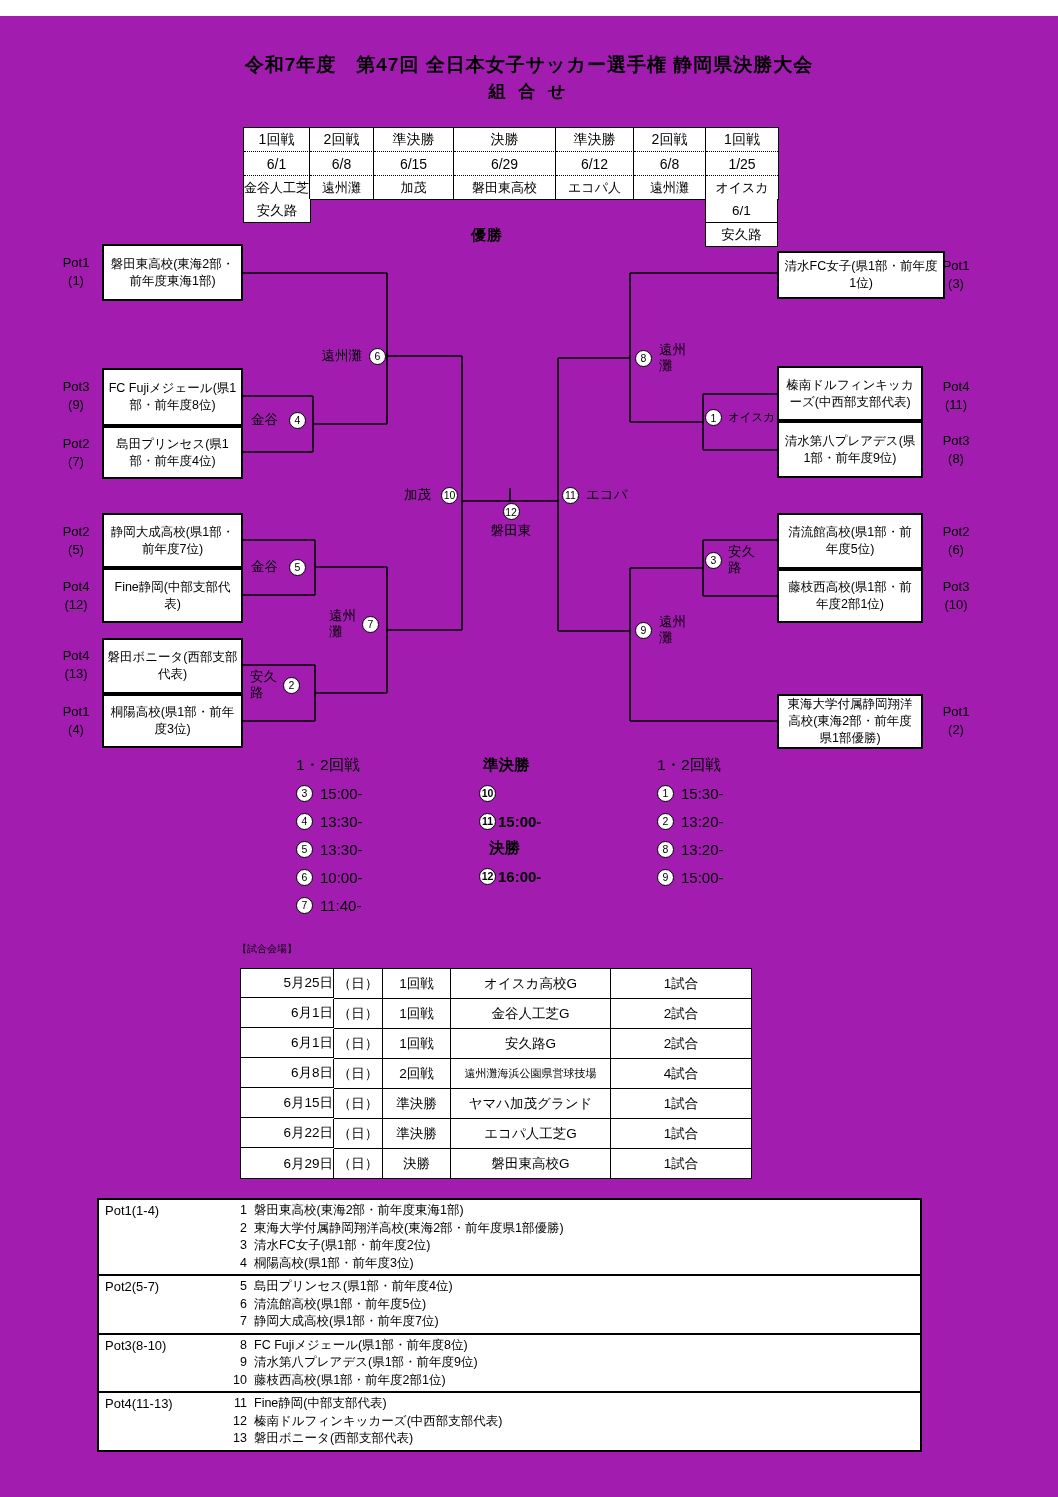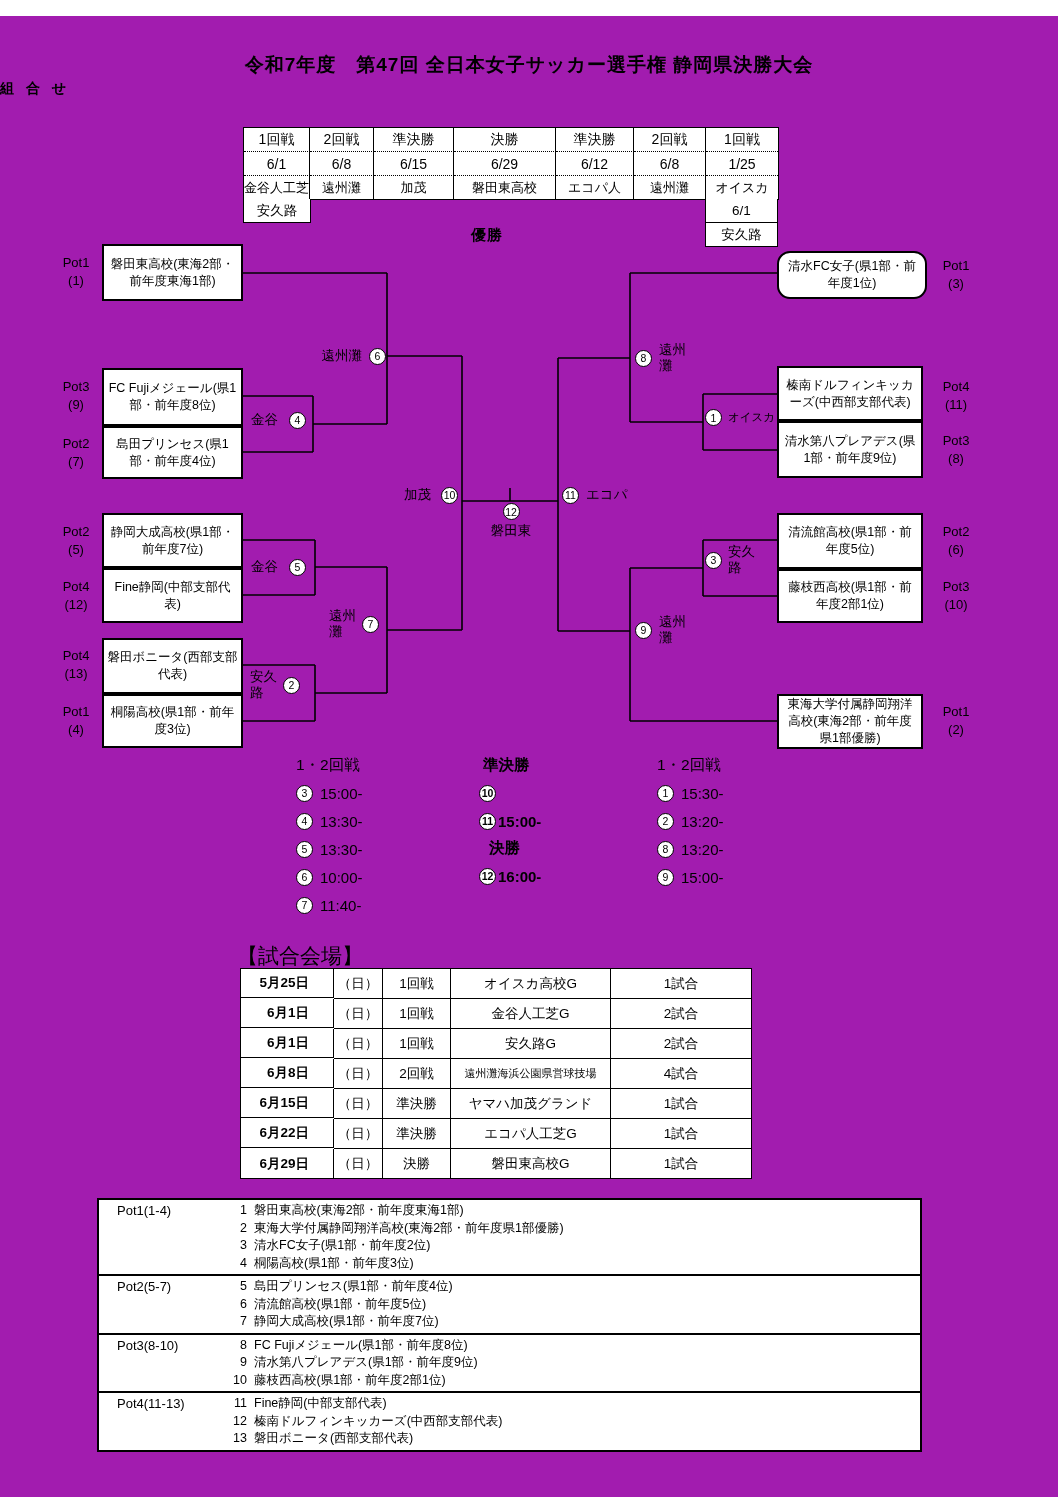--- a/index.html
+++ b/index.html
@@ -2,22 +2,22 @@
 <html lang="ja"><head>
 <meta charset="utf-8">
 <style>
   html,body{margin:0;padding:0;background:#fff;}
   body{font-family:"Liberation Sans","DejaVu Sans",sans-serif;color:#000;}
   #page{position:relative;width:1058px;height:1497px;margin:16px auto;background:#a21caf;overflow:hidden;}
 
   
   .title1{position:absolute;top:36px;left:0;width:100%;text-align:center;
           font-size:19px;font-weight:bold;letter-spacing:1px;}
-  .title2{position:absolute;top:64px;left:0;width:100%;
-          font-size:14px;font-weight:bold;letter-spacing:4px;}
+  .title2{position:absolute;top:64px;left:0;width:100%;text-align:center;
+          font-size:17px;font-weight:bold;letter-spacing:4px;}
 
   
   .rt{position:absolute;left:243px;top:111px;display:grid;
       grid-template-columns:66px 64px 80px 102px 78px 72px 72px;
       border:1.5px solid #000;background:#fff;}
   .rt-c{height:23px;display:flex;align-items:center;justify-content:center;
         border-right:1.5px solid #000;border-bottom:1px dotted #000;font-size:14px;white-space:nowrap;}
   .rt-c.lastcol{border-right:none;}
   .rt-c.lastrow{border-bottom:none;}
   .rt-c.vsm{font-size:12px;}
@@ -46,36 +46,36 @@
   .mfinal .circ{margin-bottom:2px;}
 
   
   .sc{position:absolute;font-size:15px;}
   .sc .h{height:27px;font-size:15.5px;display:flex;align-items:center;}
   .sc .h.b{font-weight:bold;}
   .sc .e{display:flex;align-items:center;gap:7px;height:28px;}
   .sc .e.b{font-weight:bold;gap:2px;}
 
   
-  .vheading{position:absolute;left:237px;top:926px;font-size:21px;}
+  .vheading{position:absolute;left:237px;top:926px;font-size:10px;}
   .vt{position:absolute;left:240px;top:952px;display:grid;
       grid-template-columns:93px 49px 68px 160px 140px;border:1.5px solid #000;background:#fff;}
   .vt-c{height:29px;display:flex;align-items:center;justify-content:center;
         border-right:1.5px solid #000;border-bottom:1.5px solid #000;font-size:13.5px;white-space:nowrap;}
-  .vt-c.date{justify-content:flex-end;padding-right:24px;box-sizing:border-box;font-weight:bold;}
+  .vt-c.date{justify-content:flex-end;padding-right:0;box-sizing:border-box;}
   .vt-c.sm{font-size:11px;}
   .vt-c.lastcol{border-right:none;}
   .vt-c.lastrow{border-bottom:none;}
 
   
   .pt{position:absolute;left:97px;top:1182px;width:825px;border:2px solid #000;
       box-sizing:border-box;background:#fff;}
   .pt-g{position:relative;border-bottom:2px solid #000;padding:2px 0;}
   .pt-g.last{border-bottom:none;border-radius:16px;}
-  .pt-lab{position:absolute;left:18px;top:3px;font-size:13px;}
+  .pt-lab{position:absolute;left:6px;top:3px;font-size:13px;}
   .pt-e{display:flex;margin-left:128px;line-height:17.5px;font-size:12.5px;}
   .pt-num{width:20px;text-align:right;margin-right:7px;flex:none;}
 
   .page-edge{position:absolute;left:0;right:0;bottom:0;height:5px;background:#e9e9e9;}
 </style>
 </head>
 <body>
 
 <div id="page">
 
@@ -122,21 +122,21 @@
   </svg>
 
   <div class="tbox" style="left:102px;top:228px;width:141px;height:57px;">磐田東高校(東海2部・前年度東海1部)</div>
   <div class="tbox" style="left:102px;top:352px;width:141px;height:58px;">FC Fujiメジェール(県1部・前年度8位)</div>
   <div class="tbox" style="left:102px;top:410px;width:141px;height:53px;">島田プリンセス(県1部・前年度4位)</div>
   <div class="tbox" style="left:102px;top:497px;width:141px;height:55px;">静岡大成高校(県1部・前年度7位)</div>
   <div class="tbox" style="left:102px;top:552px;width:141px;height:55px;">Fine静岡(中部支部代表)</div>
   <div class="tbox" style="left:102px;top:622px;width:141px;height:56px;">磐田ボニータ(西部支部代表)</div>
   <div class="tbox" style="left:102px;top:678px;width:141px;height:54px;">桐陽高校(県1部・前年度3位)</div>
 
-  <div class="tbox" style="left:777px;top:235px;width:150px;height:48px;border-radius:13px;">清水FC女子(県1部・前年度1位)</div>
+  <div class="tbox" style="left:777px;top:235px;width:168px;height:48px;">清水FC女子(県1部・前年度1位)</div>
   <div class="tbox" style="left:777px;top:350px;width:146px;height:55px;">榛南ドルフィンキッカーズ(中西部支部代表)</div>
   <div class="tbox" style="left:777px;top:405px;width:146px;height:57px;">清水第八プレアデス(県1部・前年度9位)</div>
   <div class="tbox" style="left:777px;top:497px;width:146px;height:56px;">清流館高校(県1部・前年度5位)</div>
   <div class="tbox" style="left:777px;top:553px;width:146px;height:54px;">藤枝西高校(県1部・前年度2部1位)</div>
   <div class="tbox" style="left:777px;top:678px;width:146px;height:55px;">東海大学付属静岡翔洋高校(東海2部・前年度県1部優勝)</div>
 
   <div class="plab" style="left:52px;top:238px;width:48px;">
       <div>Pot1</div>
       <div>(1)</div>
     </div>

